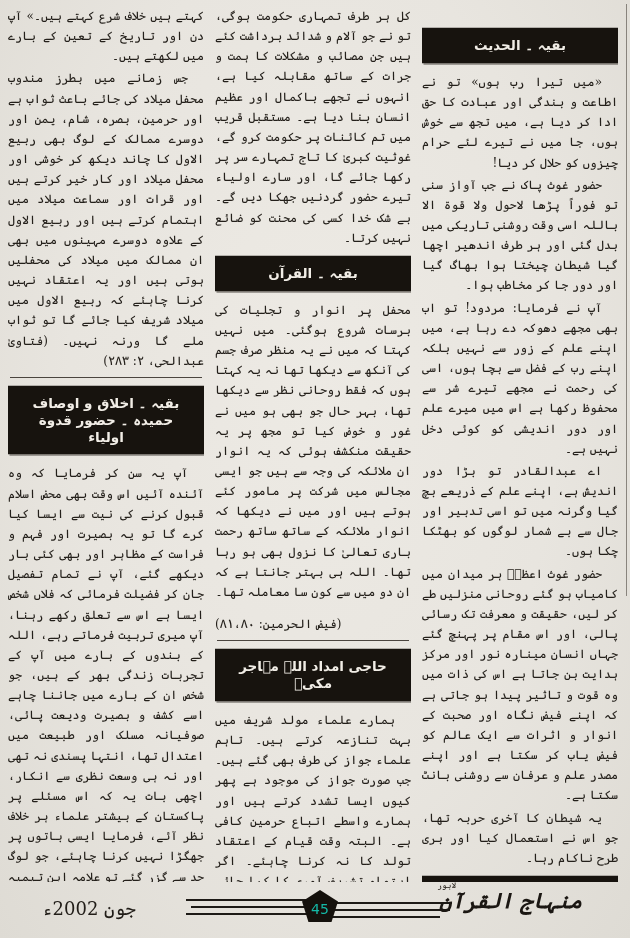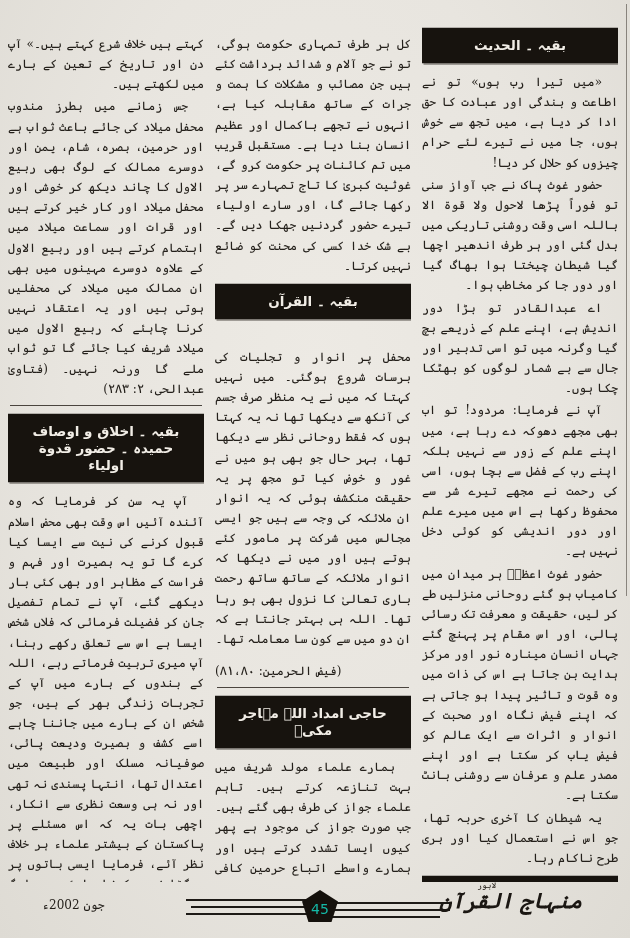--- a/index.html
+++ b/index.html
@@ -13,27 +13,27 @@
   .columns{display:flex;gap:11px;padding:6px 12px 0 8px;height:882px;box-sizing:border-box;}
   .col{width:196px;height:100%;overflow:hidden;font-size:12px;line-height:1.68;text-align:justify;}
   .col[data-column="right"] .sec-header:first-child{margin-top:22px;}
   .sec-header{
     background:#17130e;color:#f1ede6;text-align:center;font-weight:bold;
     font-size:13.5px;line-height:1.25;padding:9px 16px;margin:8px 0 9px;
     font-family:"DejaVu Sans","Liberation Sans",sans-serif;
     box-shadow:1.5px 2px 0 rgba(20,15,10,.35), 0 0 0 1px rgba(20,15,10,.25);
   }
   .sec-para{margin:0 0 2px;text-indent:16px;}
-  .sec-para.no-indent{text-indent:0;margin-top:28px;}
+  .sec-para.no-indent{text-indent:0;}
   .sec-ref{text-align:left;margin:12px 0 5px;}
   .sec-rule{border:none;border-top:1px solid rgba(35,29,23,.8);margin:6px 2px 4px;height:0;}
   .edge-line{position:absolute;right:3px;top:4px;width:1px;height:592px;background:rgba(45,39,32,.5);}
   .footer{position:absolute;left:0;right:0;bottom:0;height:56px;direction:ltr;}
   .footer-date{
-    position:absolute;left:42px;top:16px;font-size:12px;direction:rtl;
+    position:absolute;left:42px;top:16px;font-size:18px;direction:rtl;
     color:#211d18;font-family:"DejaVu Serif","Liberation Serif",serif;
   }
   .rules{position:absolute;left:186px;top:6px;width:268px;height:40px;}
   .rl{position:absolute;height:2px;background:#1d1a16;}
   .rl-l1{left:0;top:11px;width:128px;}
   .rl-l2{left:5px;top:18px;width:123px;}
   .rl-l3{left:0;top:25px;width:130px;}
   .rl-r1{left:140px;top:14px;width:126px;}
   .rl-r2{left:144px;top:21px;width:120px;}
   .rl-r3{left:140px;top:28px;width:114px;}
@@ -43,35 +43,35 @@
     color:#14b8a6;display:flex;align-items:center;justify-content:center;
     font-weight:normal;font-size:14px;padding-top:5px;box-sizing:border-box;
     font-family:"DejaVu Sans","Liberation Sans",sans-serif;
   }
   .logo{
     position:absolute;right:48px;top:6px;direction:rtl;text-align:center;
     font-weight:bold;font-size:21px;font-style:italic;color:#1b1713;
     font-family:"DejaVu Serif","Liberation Serif",serif;
   }
   .logo-sup{
-    position:absolute;top:-7px;left:-2px;font-size:8px;font-style:normal;font-weight:normal;color:#2a251f;margin-left:40px;
+    position:absolute;top:-7px;left:-2px;font-size:8px;font-style:normal;font-weight:normal;color:#2a251f;
   }
 </style>
 </head>
 <body>
 
 <div class="page">
 
   <div class="columns">
     <section class="col" data-column="right">
         <div class="sec-header">بقیہ ۔ الحدیث</div>
         <div class="sec-para">«میں تیرا رب ہوں» تو نے اطاعت و بندگی اور عبادت کا حق ادا کر دیا ہے، میں تجھ سے خوش ہوں، جا میں نے تیرے لئے حرام چیزوں کو حلال کر دیا!</div>
         <div class="sec-para">حضور غوث پاک نے جب آواز سنی تو فوراً پڑھا لاحول ولا قوة الا باللہ اسی وقت روشنی تاریکی میں بدل گئی اور ہر طرف اندھیر اچھا گیا شیطان چیختا ہوا بھاگ گیا اور دور جا کر مخاطب ہوا۔</div>
+        <div class="sec-para">آپ نے فرمایا: مردود! تو اب بھی مجھے دھوکہ دے رہا ہے، میں اپنے علم کے زور سے نہیں بلکہ اپنے رب کے فضل سے بچا ہوں، اسی کی رحمت نے مجھے تیرے شر سے محفوظ رکھا ہے اس میں میرے علم اور دور اندیشی کو کوئی دخل نہیں ہے۔</div>
         <div class="sec-para">اے عبدالقادر تو بڑا دور اندیش ہے، اپنے علم کے ذریعے بچ گیا وگرنہ میں تو اسی تدبیر اور جال سے بے شمار لوگوں کو بھٹکا چکا ہوں۔</div>
-        <div class="sec-para">آپ نے فرمایا: مردود! تو اب بھی مجھے دھوکہ دے رہا ہے، میں اپنے علم کے زور سے نہیں بلکہ اپنے رب کے فضل سے بچا ہوں، اسی کی رحمت نے مجھے تیرے شر سے محفوظ رکھا ہے اس میں میرے علم اور دور اندیشی کو کوئی دخل نہیں ہے۔</div>
         <div class="sec-para">حضور غوث اعظمؒ ہر میدان میں کامیاب ہو گئے روحانی منزلیں طے کر لیں، حقیقت و معرفت تک رسائی پالی، اور اس مقام پر پہنچ گئے جہاں انسان مینارہ نور اور مرکز ہدایت بن جاتا ہے اس کی ذات میں وہ قوت و تاثیر پیدا ہو جاتی ہے کہ اپنے فیض نگاہ اور صحبت کے انوار و اثرات سے ایک عالم کو فیض یاب کر سکتا ہے اور اپنے مصدر علم و عرفان سے روشنی بانٹ سکتا ہے۔</div>
         <div class="sec-para">یہ شیطان کا آخری حربہ تھا، جو اس نے استعمال کیا اور بری طرح ناکام رہا۔</div>
         <div class="sec-header">بغداد میں داخلے کا حکم</div>
       </section>
     <section class="col" data-column="middle">
         <div class="sec-para no-indent">کل ہر طرف تمہاری حکومت ہوگی، تو نے جو آلام و شدائد برداشت کئے ہیں جن مصائب و مشکلات کا ہمت و جرات کے ساتھ مقابلہ کیا ہے، انہوں نے تجھے باکمال اور عظیم انسان بنا دیا ہے۔ مستقبل قریب میں تم کائنات پر حکومت کرو گے، غوثیت کبریٰ کا تاج تمہارے سر پر رکھا جائے گا، اور سارے اولیاء تیرے حضور گردنیں جھکا دیں گے۔ بے شک خدا کسی کی محنت کو ضائع نہیں کرتا۔</div>
         <div class="sec-header">بقیہ ۔ القرآن</div>
         <div class="sec-para no-indent">محفل پر انوار و تجلیات کی برسات شروع ہوگئی۔ میں نہیں کہتا کہ میں نے یہ منظر صرف جسم کی آنکھ سے دیکھا تھا نہ یہ کہتا ہوں کہ فقط روحانی نظر سے دیکھا تھا، بہر حال جو بھی ہو میں نے غور و خوض کیا تو مجھ پر یہ حقیقت منکشف ہوئی کہ یہ انوار ان ملائکہ کی وجہ سے ہیں جو ایسی مجالس میں شرکت پر مامور کئے ہوتے ہیں اور میں نے دیکھا کہ انوار ملائکہ کے ساتھ ساتھ رحمت باری تعالیٰ کا نزول بھی ہو رہا تھا۔ اللہ ہی بہتر جانتا ہے کہ ان دو میں سے کون سا معاملہ تھا۔</div>
         <div class="sec-ref">(فیض الحرمین: ۸۱،۸۰)</div>
         <div class="sec-rule"></div>

